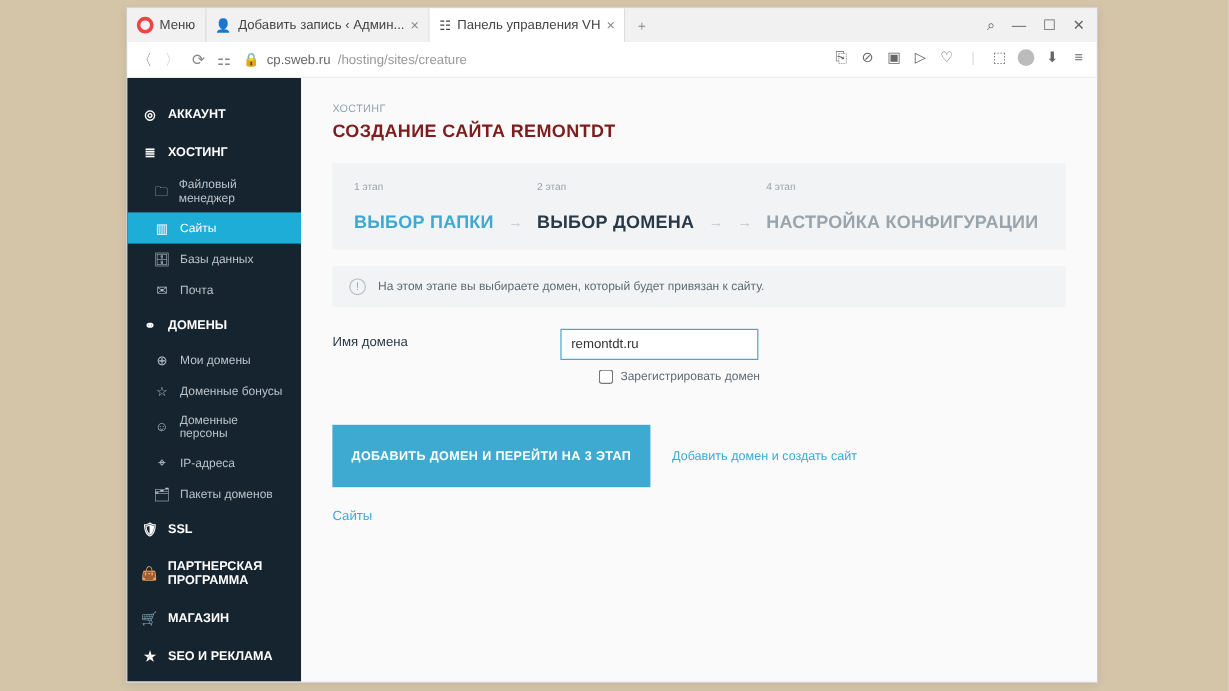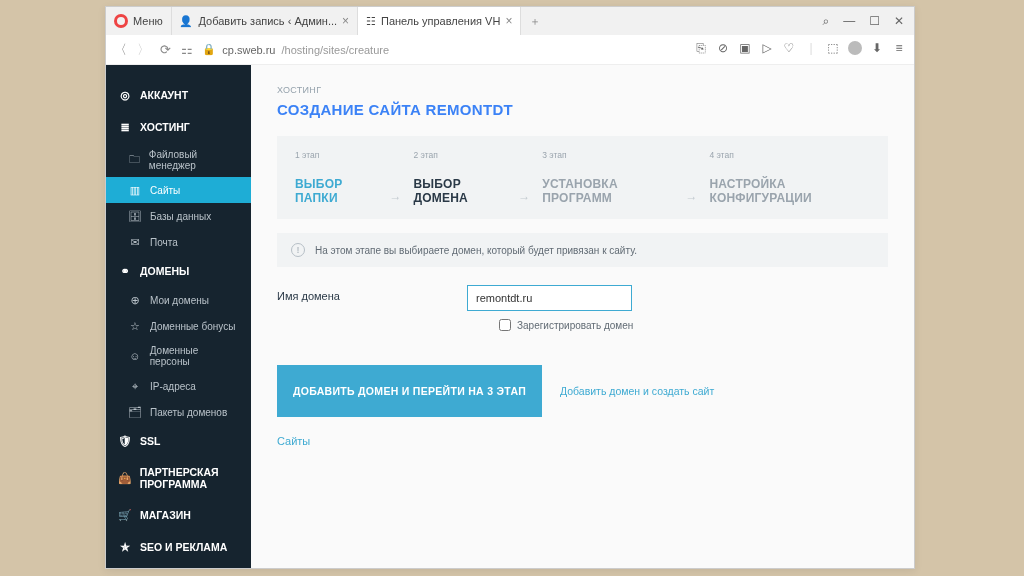--- a/index.html
+++ b/index.html
@@ -20,25 +20,25 @@
   .opera { width:14px; height:14px; border-radius:50%; border:3px solid #e44; }
   .content { flex:1; display:flex; overflow:hidden; }
   .sidebar { width:145px; background:#16242f; color:#b9c2c9; font-size:10px; overflow-y:auto; padding-top:14px; }
   .sidebar .item { display:flex; align-items:center; gap:8px; padding:6px 12px; cursor:pointer; }
   .sidebar .item.section { font-weight:700; color:#fff; font-size:10.5px; padding:9px 12px; }
   .sidebar .item.sub { padding-left:22px; font-size:10px; }
   .sidebar .item.active { background:#1eadd6; color:#fff; }
   .sidebar .ico { width:14px; height:14px; display:inline-flex; align-items:center; justify-content:center; font-size:11px; }
   .main { flex:1; background:#fafafa; padding:20px 26px; font-size:11px; color:#333; overflow-y:auto; }
   .crumb { color:#95a2ac; font-size:9px; letter-spacing:.3px; }
-  .h1 { font-size:15px; font-weight:700; letter-spacing:.3px; color:#3b82f6; margin-top:6px; }
+  .h1 { font-size:15px; font-weight:700; letter-spacing:.3px; color:#7f1d1d; margin-top:6px; }
   .steps { background:#f1f3f4; margin-top:18px; padding:14px 18px; display:flex; gap:12px; align-items:flex-end; font-size:10px; }
   .step { display:flex; flex-direction:column; gap:17px; }
   .steplbl { color:#9aa4ad; font-size:8.5px; }
-  .stepname { color:#9aa4ad; font-weight:600; font-size:12px; letter-spacing:.2px; }
+  .stepname { color:#9aa4ad; font-weight:600; font-size:15px; letter-spacing:.2px; }
   .step.done .stepname { color:#3eaad2; }
   .step.cur .stepname { color:#2a3947; }
   .steparr { color:#c2c9cf; font-size:12px; padding-bottom:2px; }
   .hint { background:#f1f3f4; margin-top:14px; padding:10px 14px; display:flex; align-items:center; gap:10px; font-size:10px; color:#616b74; }
   .hint .circ { width:14px; height:14px; border:1px solid #b6bfc6; border-radius:50%; display:inline-flex; align-items:center; justify-content:center; font-size:9px; color:#9ba6af; }
   .row { display:flex; align-items:flex-start; margin-top:18px; gap:20px; }
   .lbl { width:170px; font-size:11px; color:#2a3947; padding-top:5px; }
   .field { flex:1; }
   .inp { width:165px; padding:6px 8px; border:1.5px solid #3eaad2; font-size:11px; color:#333; }
   .chk { margin-top:8px; display:flex; align-items:center; gap:6px; font-size:10px; color:#616b74;padding-left:32px; }
@@ -178,24 +178,20 @@
         <div class="step done">
           <span class="steplbl">1 этап</span>
           <span class="stepname">ВЫБОР ПАПКИ</span>
         </div>
         <span class="steparr">→</span>
         <div class="step cur">
           <span class="steplbl">2 этап</span>
           <span class="stepname">ВЫБОР ДОМЕНА</span>
         </div>
         <span class="steparr">→</span>
-        <div class="step">
-          <span class="steplbl">3 этап</span>
-          <span class="stepname">УСТАНОВКА ПРОГРАММ</span>
-        </div>
         <span class="steparr">→</span>
         <div class="step">
           <span class="steplbl">4 этап</span>
           <span class="stepname">НАСТРОЙКА КОНФИГУРАЦИИ</span>
         </div>
       </div>
 
       <div class="hint">
         <span class="circ">!</span>
         <span>На этом этапе вы выбираете домен, который будет привязан к сайту.</span>

